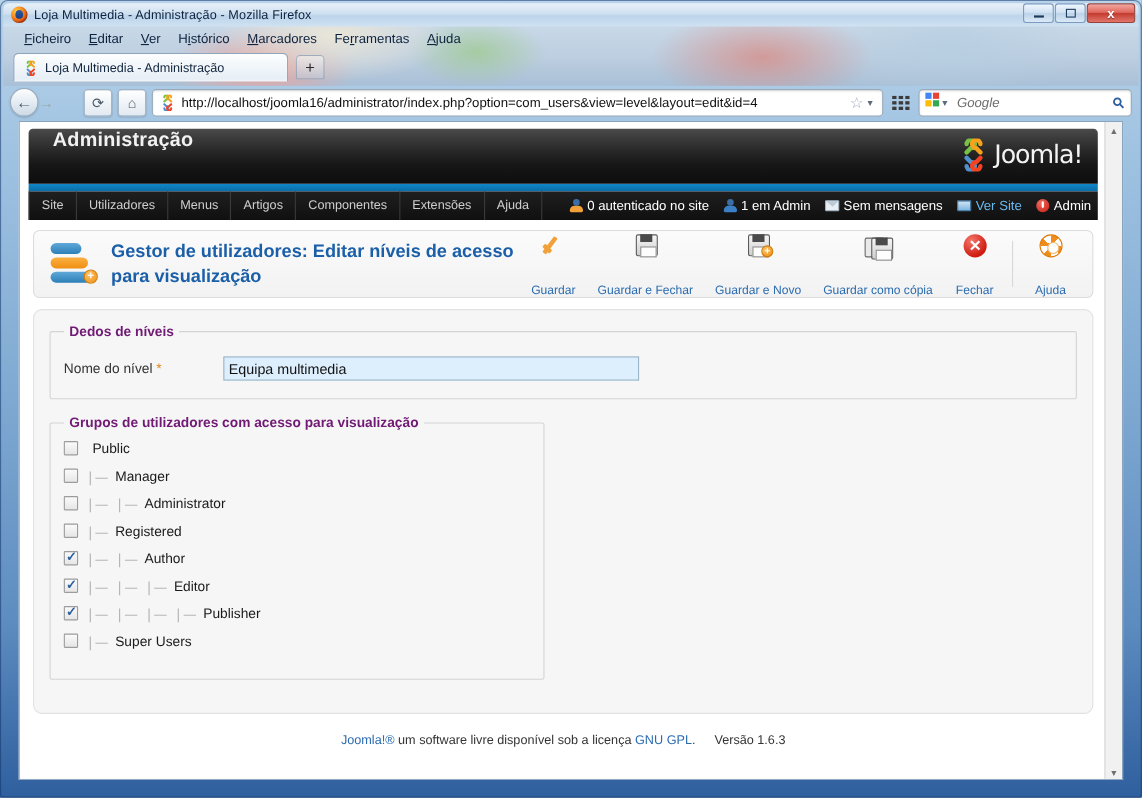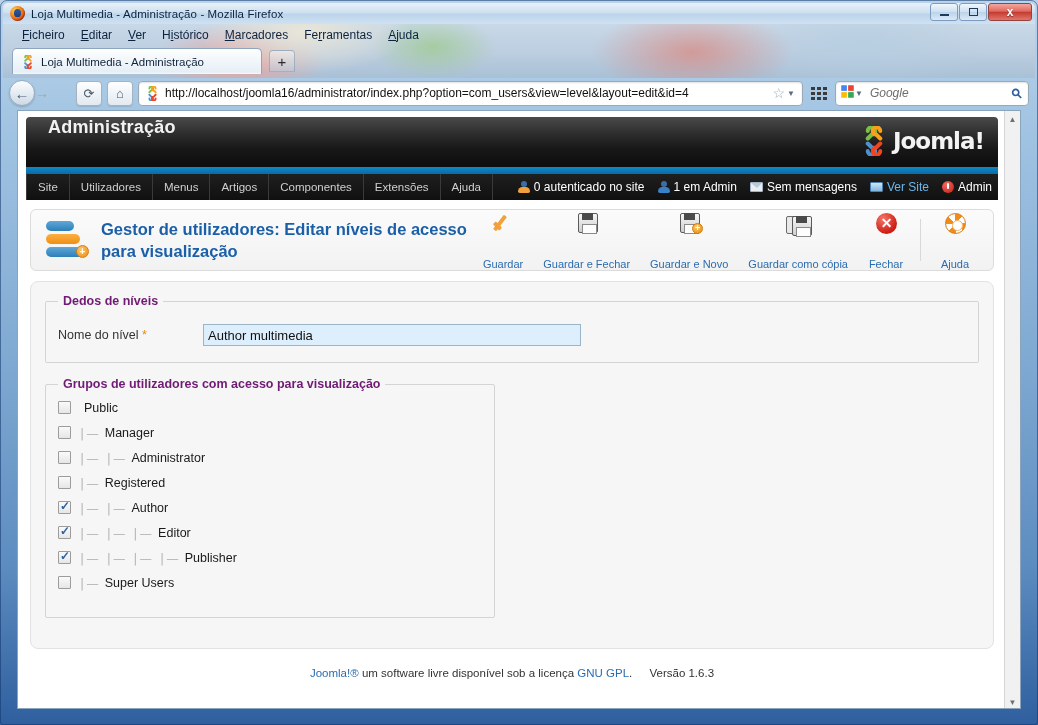--- a/index.html
+++ b/index.html
@@ -152,21 +152,21 @@
 
   
   .jhead{
     height:50px; margin:6px 8px 0 8px;
     background:linear-gradient(180deg,#4a4a4a 0%,#2c2c2c 35%,#171717 65%,#0d0d0d 100%);
     border-radius:4px 4px 0 0; display:flex; align-items:flex-start;
     position:relative;
   }
   .jhead .adm{ color:#f2f2f2; font-size:18px; font-weight:bold; margin-left:22px; letter-spacing:.2px;}
   .jlogo{ position:absolute; right:14px; top:9px; display:flex; align-items:center; gap:4px;}
-  .jlogo .word{ color:#f3f3f3; font-size:23px; font-weight:bold; letter-spacing:-1px; font-family:"DejaVu Sans", sans-serif;}
+  .jlogo .word{ color:#f3f3f3; font-size:23px; font-weight:normal; letter-spacing:-1px; font-family:"DejaVu Sans", sans-serif;}
   .blueline{ height:7px; margin:0 8px; background:linear-gradient(180deg,#0f87c9,#0a6ca6);}
   .jmenu{
     height:26px; margin:0 8px; display:flex; align-items:stretch;
     background:linear-gradient(180deg,#1f1f1f,#101010);
     font-size:11.5px;
   }
   .jmi{
     display:flex;align-items:center; padding:0 11px; color:#cfcfcf;
     border-right:1px solid #3a3a3a; white-space:nowrap;
   }
@@ -500,21 +500,21 @@
 
       <div class="panel">
 
         <fieldset class="fs">
           <legend>Dedos de níveis</legend>
           <div class="frow">
             <label class="flabel">
               <span>Nome do nível</span>
               <span class="req">*</span>
             </label>
-            <div class="finput">Author multimedia</div>
+            <div class="finput">Equipa multimedia</div>
           </div>
         </fieldset>
 
         <fieldset class="fs fs2">
           <legend>Grupos de utilizadores com acesso para visualização</legend>
 
           <div class="chkrow">
             <span class="cb"></span>
             <span class="tree"></span>
             <span class="gname">Public</span>

